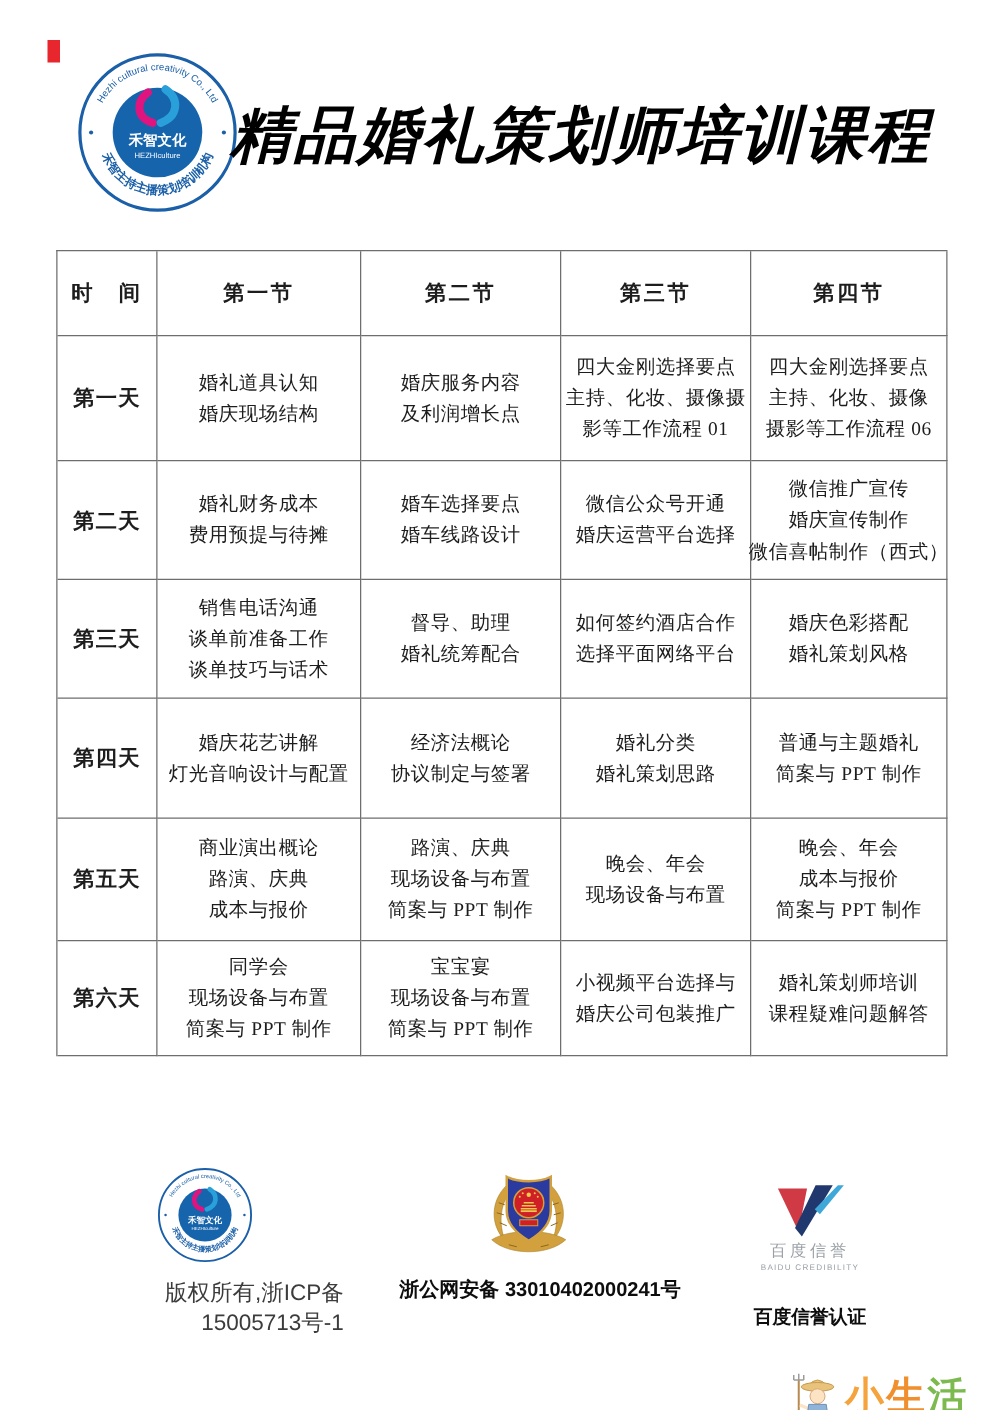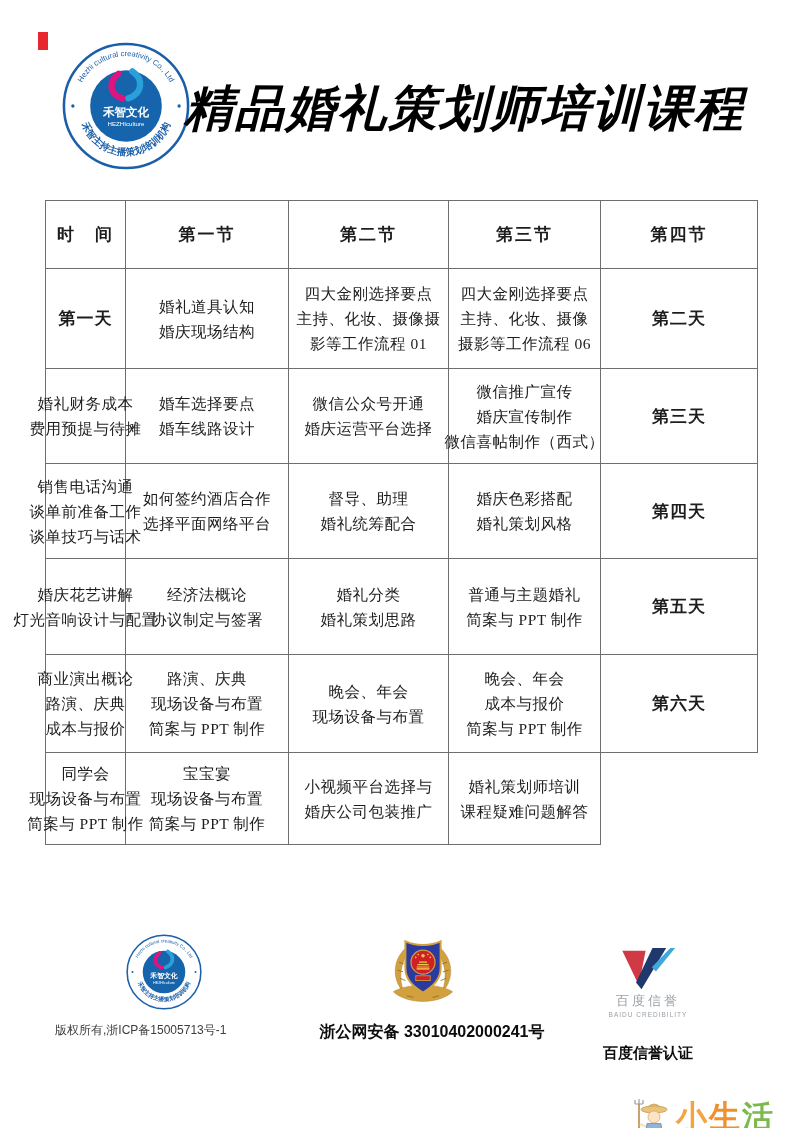--- a/index.html
+++ b/index.html
@@ -33,22 +33,22 @@
     text-align:center;
   }
   .cell.head{font-size:17px;font-weight:bold;letter-spacing:2px;}
   .cell.day{font-size:17px;font-weight:bold;letter-spacing:1px;}
   .cell.body{font-size:15.5px;letter-spacing:0.5px;}
   .ln{line-height:25px;white-space:nowrap;}
 
   
   #footer-logo{left:126px;top:934px;width:76px;height:76px;}
   #copyright{
-    left:55px;top:1022px;width:220px;text-align:left;
-    font-family:"Liberation Sans",sans-serif;font-size:12px;color:#3c3c3c;
+    left:55px;top:1022px;width:220px;text-align:right;
+    font-family:"Liberation Sans",sans-serif;font-size:18px;color:#3c3c3c;
   }
   #police-badge{left:383px;top:930px;width:80px;height:78px;}
   #police-caption{
     left:300px;top:1022px;width:240px;text-align:center;
     font-family:"Liberation Sans",sans-serif;font-size:16px;font-weight:bold;color:#0d0d0d;margin-left:12px;
   }
   #baidu-v{left:612px;top:944px;width:70px;height:48px;}
   #baidu-cn{
     left:593px;top:992px;width:110px;text-align:center;
     font-family:"Liberation Sans",sans-serif;font-size:13px;color:#9aa0a6;letter-spacing:3px;
@@ -108,20 +108,24 @@
     <div class="cell head">第一节</div>
     <div class="cell head">第二节</div>
     <div class="cell head">第三节</div>
     <div class="cell head">第四节</div>
     <div class="cell day">第一天</div>
     <div class="cell body">
       <div class="ln">婚礼道具认知</div>
       <div class="ln">婚庆现场结构</div>
     </div>
     <div class="cell body">
+      <div class="ln">婚庆服务内容</div>
+      <div class="ln">及利润增长点</div>
+    </div>
+    <div class="cell body">
       <div class="ln">四大金刚选择要点</div>
       <div class="ln">主持、化妆、摄像摄</div>
       <div class="ln">影等工作流程 01</div>
     </div>
     <div class="cell body">
       <div class="ln">四大金刚选择要点</div>
       <div class="ln">主持、化妆、摄像</div>
       <div class="ln">摄影等工作流程 06</div>
     </div>
     <div class="cell day">第二天</div>
@@ -142,26 +146,26 @@
       <div class="ln">婚庆宣传制作</div>
       <div class="ln">微信喜帖制作（西式）</div>
     </div>
     <div class="cell day">第三天</div>
     <div class="cell body">
       <div class="ln">销售电话沟通</div>
       <div class="ln">谈单前准备工作</div>
       <div class="ln">谈单技巧与话术</div>
     </div>
     <div class="cell body">
+      <div class="ln">督导、助理</div>
+      <div class="ln">婚礼统筹配合</div>
+    </div>
+    <div class="cell body">
       <div class="ln">如何签约酒店合作</div>
       <div class="ln">选择平面网络平台</div>
-    </div>
-    <div class="cell body">
-      <div class="ln">督导、助理</div>
-      <div class="ln">婚礼统筹配合</div>
     </div>
     <div class="cell body">
       <div class="ln">婚庆色彩搭配</div>
       <div class="ln">婚礼策划风格</div>
     </div>
     <div class="cell day">第四天</div>
     <div class="cell body">
       <div class="ln">婚庆花艺讲解</div>
       <div class="ln">灯光音响设计与配置</div>
     </div>

